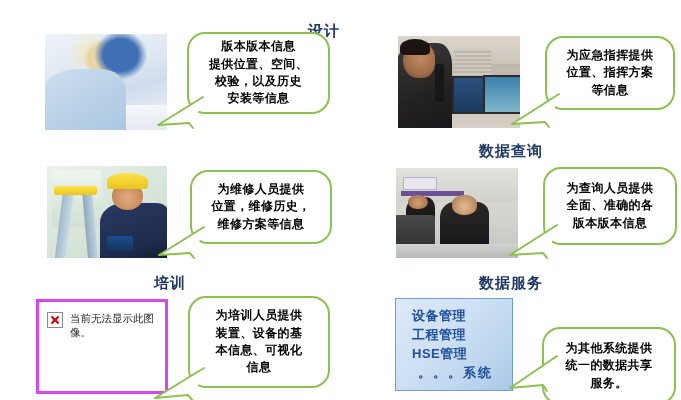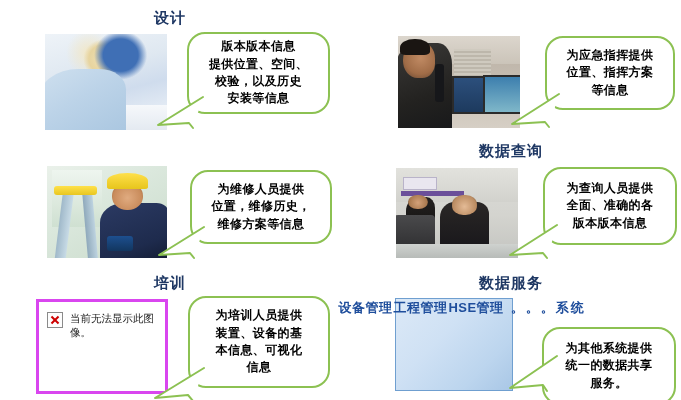--- a/index.html
+++ b/index.html
@@ -154,21 +154,21 @@
     font-size:10.5px;color:#222;line-height:1.35;
     font-family:"Liberation Sans","DejaVu Sans",sans-serif;
   }
 
   
   .svc-box{
     position:absolute;
     box-sizing:border-box;
     border:1px solid #6f9fd0;
     background:linear-gradient(135deg,#dce9f7 0%,#cfe1f4 40%,#bcd5ee 75%,#a9c7e6 100%);
-    display:flex;flex-direction:row;justify-content:center;
+    display:flex;flex-direction:column;justify-content:center;
     padding-left:16px;
     gap:1px;
   }
   .svc-line{
     font-size:13px;font-weight:bold;color:#1f4e9c;
     letter-spacing:.5px;white-space:nowrap;
   }
   .svc-line.dots{padding-left:6px;letter-spacing:2px;}
 
   
@@ -196,21 +196,21 @@
     overflow:visible;
   }
   .bubble-tail svg{display:block;overflow:visible;}
 </style>
 </head>
 <body>
 
 <div class="canvas">
 
   <div class="panel" style="left:0px;top:0px;width:340px;height:135px;">
-    <div class="panel-title" style="left:0;top:9px;">设计</div>
+    <div class="panel-title" style="left:0;top:22px;text-align:right;">设计</div>
 
     <div class="photo ph-design" style="left:45px;top:34px;width:122px;height:96px;">
       <div class="desk"></div>
     </div>
 
     <div class="bubble" style="left:187px;top:32px;width:143px;height:82px;">
       <div class="bubble-text">版本版本信息
 提供位置、空间、
 校验，以及历史
 安装等信息</div>

